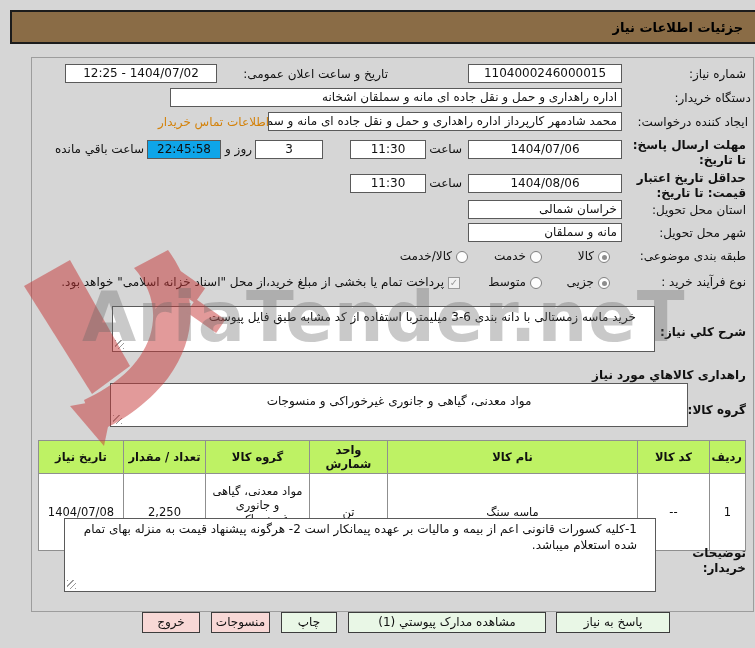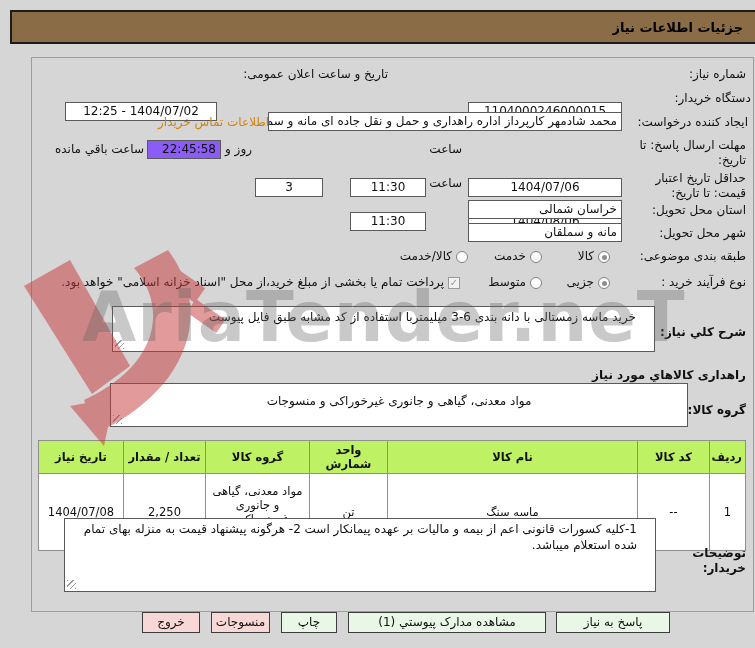--- a/index.html
+++ b/index.html
@@ -5,27 +5,27 @@
   html,body{margin:0;padding:0;}
   body{width:755px;height:648px;background:#d6d6d6;font-family:"DejaVu Sans","Liberation Sans",sans-serif;font-size:12px;color:#111;overflow:hidden;}
   #app{position:relative;width:755px;height:648px;direction:rtl;}
 
   .hdrbar{position:absolute;left:10px;top:10px;width:731px;height:30px;background:#8a6c46;border:2px solid #1c1c1c;display:flex;align-items:center;justify-content:flex-start;padding-right:14px;box-sizing:content-box;}
   .hdrbar .t{color:#000000;font-weight:bold;font-size:13px;}
 
   .frame{position:absolute;left:31px;top:57px;width:721px;height:553px;border:1px solid #9d9d9d;background:transparent;}
 
   .lbl{position:absolute;text-align:right;line-height:1.25;white-space:nowrap;}
-  .lbl.wrap{white-space:normal;}
+  .lbl.wrap{white-space:normal;font-weight:bold;}
   .lbl.b{font-weight:bold;margin-top:8px;}
 
   .inp{position:absolute;background:#fff;border:1px solid #5a5a5a;height:17px;line-height:17px;padding:0 4px;overflow:hidden;white-space:nowrap;box-sizing:content-box;}
-  .inp.center{text-align:center;margin-top:38px;}
+  .inp.center{text-align:center;}
   .inp.right{text-align:right;}
-  .inp.yellow{background:#8b5cf6;text-align:right;}
+  .inp.yellow{background:#0ea5e9;text-align:center;}
 
   .ta{position:absolute;background:#fff;border:1px solid #5a5a5a;overflow:hidden;padding:2px 18px;box-sizing:border-box;text-align:right;line-height:1.35;}
   .ta::after{content:"";position:absolute;left:2px;bottom:2px;width:9px;height:9px;background:repeating-linear-gradient(135deg,#9a9a9a 0 1px,transparent 1px 4px);}
   .ta.centered{text-align:center;padding-top:9px;}
 
   .link{position:absolute;color:#d4820a;white-space:nowrap;cursor:pointer;text-align:right;}
 
   .radio{position:absolute;width:12px;height:12px;border-radius:50%;border:1px solid #808080;background:#fdfdfd;box-sizing:border-box;}
   .radio.sel::after{content:"";position:absolute;left:2.5px;top:2.5px;width:5px;height:5px;border-radius:50%;background:#8d8d8d;}
   .chk{position:absolute;width:12px;height:12px;border:1px solid #9a9a9a;background:#f1f1f1;box-sizing:border-box;color:#9a9a9a;font-size:10px;line-height:10px;text-align:center;font-weight:bold;}
@@ -52,20 +52,21 @@
   </div>
 
   <div class="frame"></div>
 
   <div class="lbl" style="left:620px;top:67px;width:126px;">شماره نیاز:</div>
   <div class="inp center" style="left:468px;top:64px;width:144px;">1104000246000015</div>
   <div class="lbl" style="left:220px;top:67px;width:168px;">تاریخ و ساعت اعلان عمومی:</div>
   <div class="inp center" style="left:65px;top:64px;width:142px;">1404/07/02 - 12:25</div>
 
   <div class="lbl" style="left:643px;top:91px;width:126px;">نام دستگاه خریدار:</div>
+  <div class="inp right" style="left:170px;top:88px;width:442px;">اداره راهداری و حمل و نقل جاده ای مانه و سملقان  اشخانه</div>
 
   <div class="lbl" style="left:616px;top:115px;width:132px;">ایجاد کننده درخواست:</div>
   <div class="inp right" style="left:268px;top:112px;width:344px;">محمد شادمهر کارپرداز اداره راهداری و حمل و نقل جاده ای مانه و سملقان  اشخ</div>
   <div class="link" style="left:158px;top:115px;">اطلاعات تماس خریدار</div>
 
   <div class="lbl wrap" style="left:622px;top:138px;width:124px;">مهلت ارسال پاسخ: تا تاریخ:</div>
   <div class="inp center" style="left:468px;top:140px;width:144px;">1404/07/06</div>
   <div class="lbl" style="left:426px;top:142px;width:36px;">ساعت</div>
   <div class="inp center" style="left:350px;top:140px;width:66px;">11:30</div>
   <div class="inp center" style="left:255px;top:140px;width:58px;">3</div>

